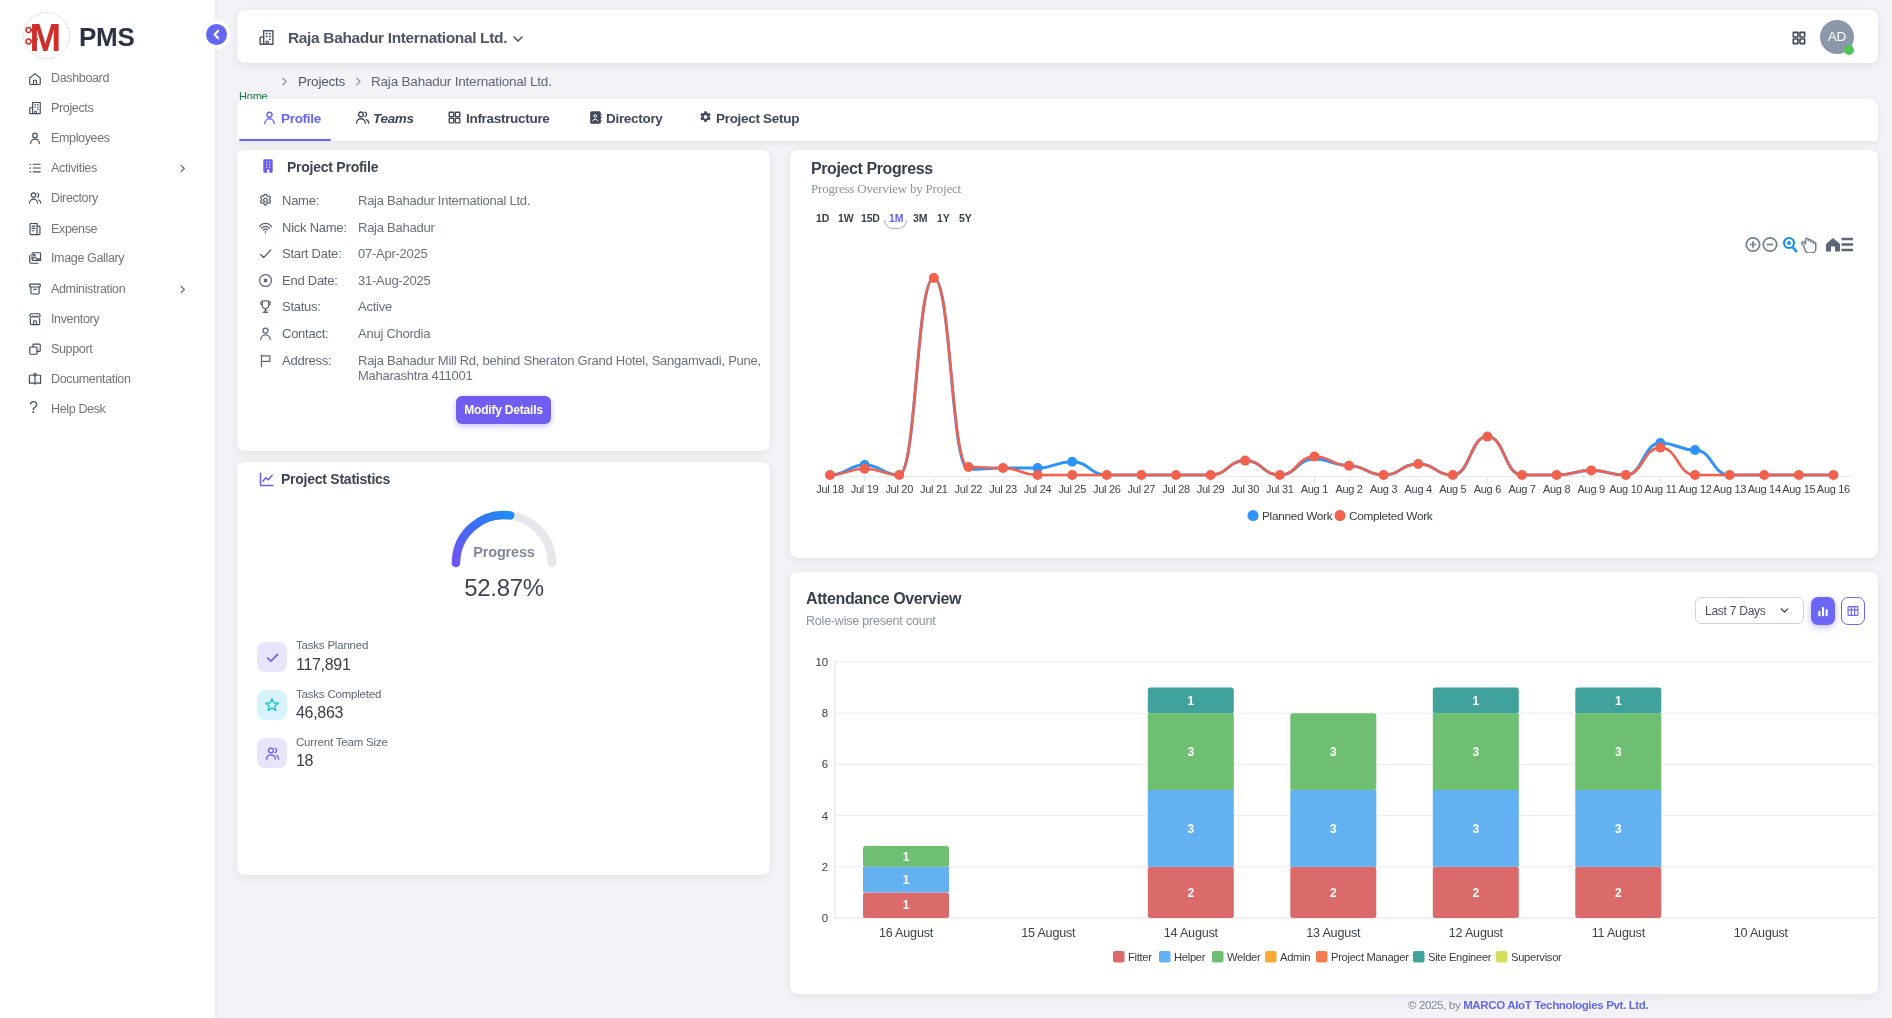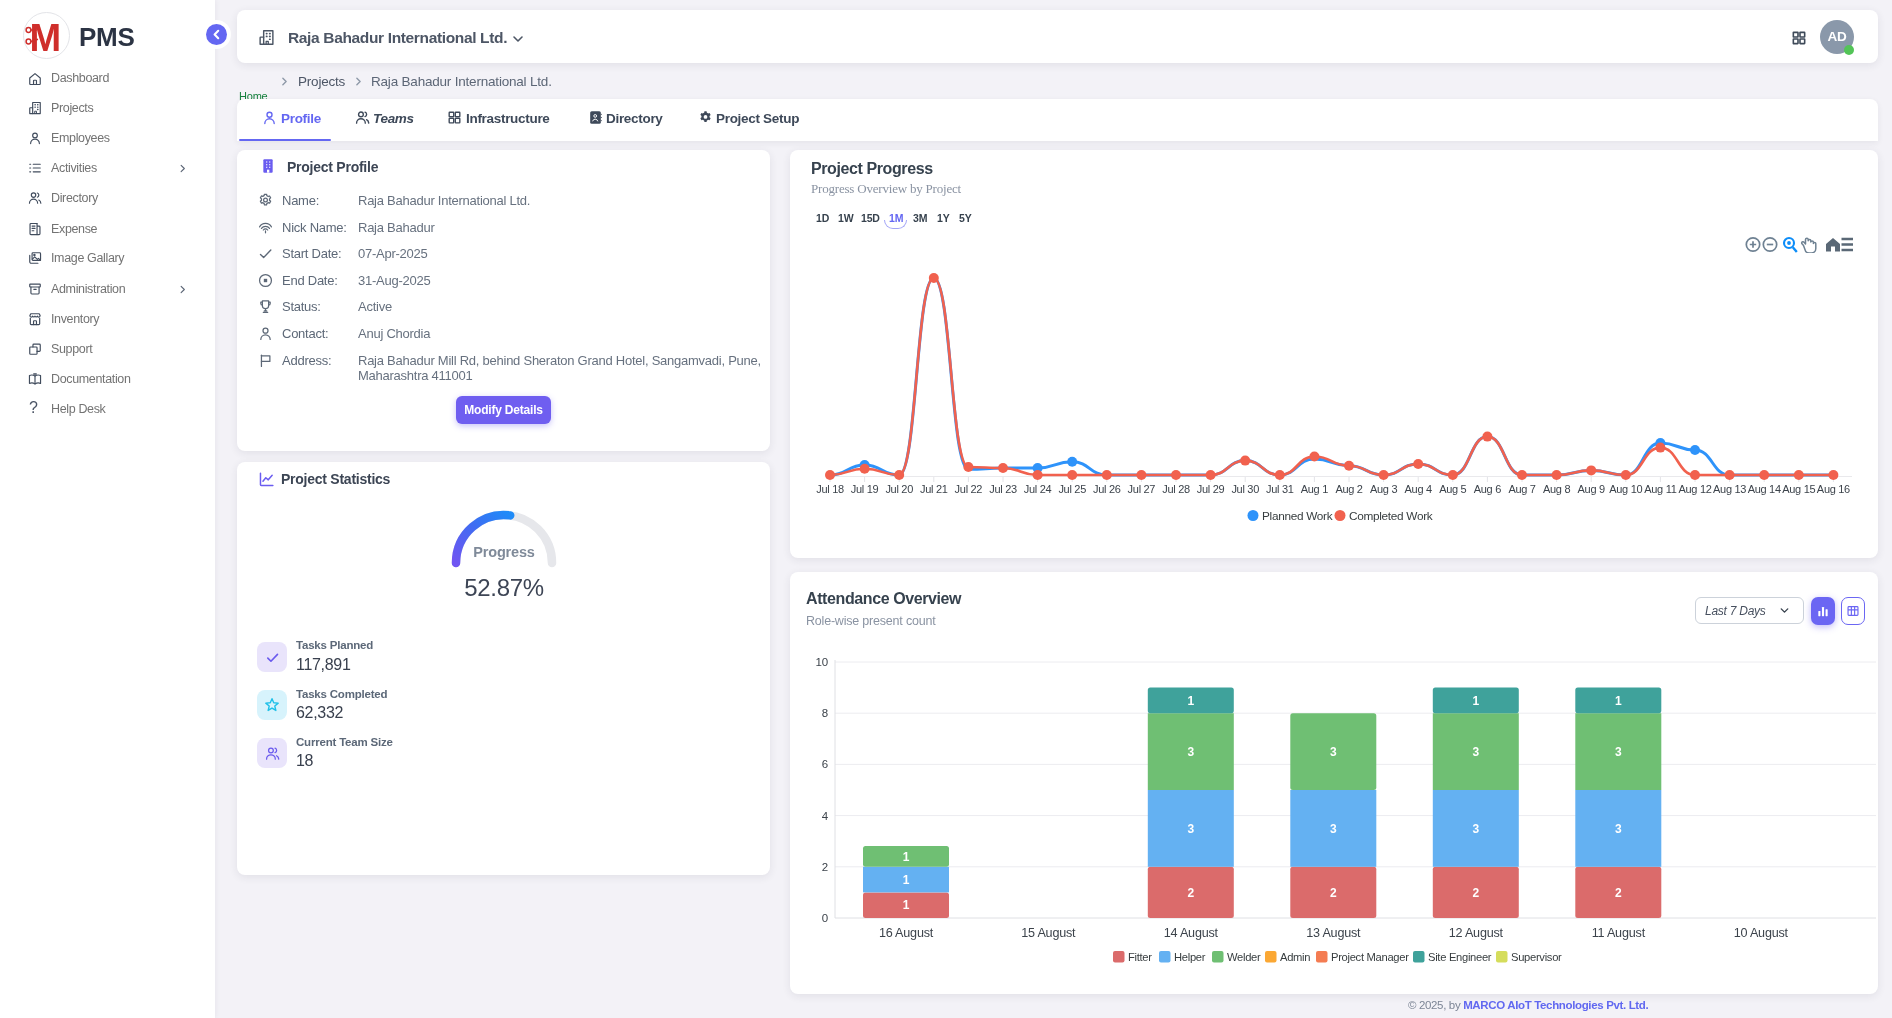--- a/index.html
+++ b/index.html
@@ -116,21 +116,21 @@
 <svg class="abs" style="left:510px;top:31px;" width="16" height="16" viewBox="0 0 24 24" fill="none" stroke="#4d5665" stroke-width="2.4" stroke-linecap="round" stroke-linejoin="round">
     <path d="m6 9 6 6 6-6"></path>
   </svg>
 
 <svg class="abs" style="left:1791px;top:30px;" width="16" height="16" viewBox="0 0 24 24" fill="none" stroke="#3e4a59" stroke-width="2.4">
   <rect x="3.5" y="3.5" width="7" height="7" rx="0.5"></rect>
     <rect x="13.5" y="3.5" width="7" height="7" rx="0.5"></rect>
     <rect x="3.5" y="13.5" width="7" height="7" rx="0.5"></rect>
     <rect x="13.5" y="13.5" width="7" height="7" rx="0.5"></rect>
 </svg>
-<div class="abs" style="left:1820px;top:19.5px;width:34px;height:34px;border-radius:50%;background:#8a98aa;color:#fff;font-size:13.5px;font-weight:bold;text-align:center;line-height:34px;">AD</div>
+<div class="abs" style="left:1820px;top:19.5px;width:34px;height:34px;border-radius:50%;background:#8a98aa;color:#fff;font-size:13.5px;font-weight:normal;text-align:center;line-height:34px;">AD</div>
 <div class="abs" style="left:1844px;top:45px;width:10px;height:10px;border-radius:50%;background:#53c457;"></div>
 
 <div class="abs" style="left:239px;top:90px;font-size:11px;color:#15803d;">Home</div>
 <svg class="abs" style="left:278px;top:75px;" width="13" height="13" viewBox="0 0 24 24" fill="none" stroke="#8e99a8" stroke-width="2.6" stroke-linecap="round" stroke-linejoin="round">
     <path d="m9 6 6 6-6 6"></path>
   </svg>
 <div class="abs" style="left:298px;top:74px;font-size:13.5px;color:#4d5666;">Projects</div>
 <svg class="abs" style="left:352px;top:75px;" width="13" height="13" viewBox="0 0 24 24" fill="none" stroke="#8e99a8" stroke-width="2.6" stroke-linecap="round" stroke-linejoin="round">
     <path d="m9 6 6 6-6 6"></path>
   </svg>
@@ -244,35 +244,35 @@
     </linearGradient>
   </defs>
   <path d="M22 68 A48 48 0 0 1 118 68" fill="none" stroke="#e6e7eb" stroke-width="8.5" stroke-linecap="round"></path>
   <path d="M22 68 A48 48 0 0 1 76.2 20.4" fill="none" stroke="url(#gaugeGrad)" stroke-width="8.5" stroke-linecap="round"></path>
 </svg>
 <div class="abs" style="left:404px;top:544px;width:200px;text-align:center;font-size:14.5px;font-weight:bold;color:#7f8a99;">Progress</div>
 <div class="abs" style="left:404px;top:574px;width:200px;text-align:center;font-size:24px;color:#3d4555;letter-spacing:-0.3px;">52.87%</div>
 
 <style>
 .sbox { position:absolute; left:257px; width:30px; height:30px; border-radius:8px; }
-.slab { position:absolute; left:296px; font-size:11.5px; font-weight:bold; color:#5c6878; }
+.slab { position:absolute; left:296px; font-size:11.5px; font-weight:normal; color:#5c6878; }
 .sval { position:absolute; left:296px; font-size:16px; font-weight:500; color:#39404e; letter-spacing:-0.3px; }
 </style>
 <div class="sbox" style="top:642px;background:#e9e4fb;"></div>
 <svg class="abs" style="left:265px;top:650px;" width="15" height="15" viewBox="0 0 24 24" fill="none" stroke="#6a5aee" stroke-width="2.6" stroke-linecap="round" stroke-linejoin="round">
     <path d="m4.5 13 5 5L20 7"></path>
   </svg>
 <div class="slab" style="top:639px;">Tasks Planned</div>
 <div class="sval" style="top:656px;">117,891</div>
 <div class="sbox" style="top:690px;background:#d7f3fc;"></div>
 <svg class="abs" style="left:264px;top:697px;" width="16" height="16" viewBox="0 0 24 24" fill="none" stroke="#1fc0e8" stroke-width="2.1" stroke-linejoin="round">
     <path d="m12 2.5 2.6 6.2 6.7.5-5.1 4.4 1.6 6.6-5.8-3.6-5.8 3.6 1.6-6.6-5.1-4.4 6.7-.5Z"></path>
   </svg>
 <div class="slab" style="top:687.5px;">Tasks Completed</div>
-<div class="sval" style="top:704px;">62,332</div>
+<div class="sval" style="top:704px;">46,863</div>
 <div class="sbox" style="top:738px;background:#e9e4fb;"></div>
 <svg class="abs" style="left:265px;top:745.5px;" width="15" height="15" viewBox="0 0 24 24" fill="none" stroke="#6a5aee" stroke-width="2" stroke-linecap="round" stroke-linejoin="round">
     <circle cx="9.5" cy="7" r="3.8"></circle>
     <path d="M2.5 21a7 7 0 0 1 14 0"></path>
     <path d="M16 3.4a3.8 3.8 0 0 1 0 7.2M18.5 15.5c2 1 3.3 2.6 3.5 5.5"></path>
   </svg>
 <div class="slab" style="top:735.5px;">Current Team Size</div>
 <div class="sval" style="top:752px;">18</div>
 
 <div class="card" style="left:790px;top:150px;width:1088px;height:408px;"></div>
@@ -418,21 +418,21 @@
   <text x="472" y="370" font-size="11.8" letter-spacing="-0.3" fill="#373d3f">Planned Work</text>
   <circle cx="550" cy="365.5" r="5.5" fill="#f1614e"></circle>
   <text x="559" y="370" font-size="11.8" letter-spacing="-0.3" fill="#373d3f">Completed Work</text>
 </svg>
 
 <div class="card" style="left:790px;top:572px;width:1088px;height:422px;"></div>
 <div class="abs" style="left:806px;top:590px;font-size:16px;font-weight:bold;color:#36424e;letter-spacing:-0.4px;">Attendance Overview</div>
 <div class="abs" style="left:806px;top:614px;font-size:12.5px;color:#8a93a2;">Role-wise present count</div>
 
 <div class="abs" style="left:1695px;top:597px;width:109px;height:27px;background:#fff;border:1px solid #ccd2da;border-radius:6px;"></div>
-<div class="abs" style="left:1705px;top:604px;font-size:12px;color:#47505f;letter-spacing:-0.25px;font-style:italic;">Last 7 Days</div>
+<div class="abs" style="left:1705px;top:604px;font-size:12px;color:#47505f;letter-spacing:-0.25px;">Last 7 Days</div>
 <svg class="abs" style="left:1778px;top:604px;" width="13" height="13" viewBox="0 0 24 24" fill="none" stroke="#38424e" stroke-width="2.6" stroke-linecap="round" stroke-linejoin="round">
     <path d="m6 9 6 6 6-6"></path>
   </svg>
 
 <div class="abs" style="left:1811px;top:597px;width:24px;height:28px;background:#6b66f3;border-radius:7px;box-shadow:0 2px 7px rgba(115,103,240,.45);"></div>
 <svg class="abs" style="left:1816px;top:604px;" width="14" height="14" viewBox="0 0 24 24" fill="#fff">
     <rect x="4" y="12" width="3.6" height="9" rx="0.8"></rect>
     <rect x="10.2" y="5" width="3.6" height="16" rx="0.8"></rect>
     <rect x="16.4" y="9" width="3.6" height="12" rx="0.8"></rect>
   </svg>

